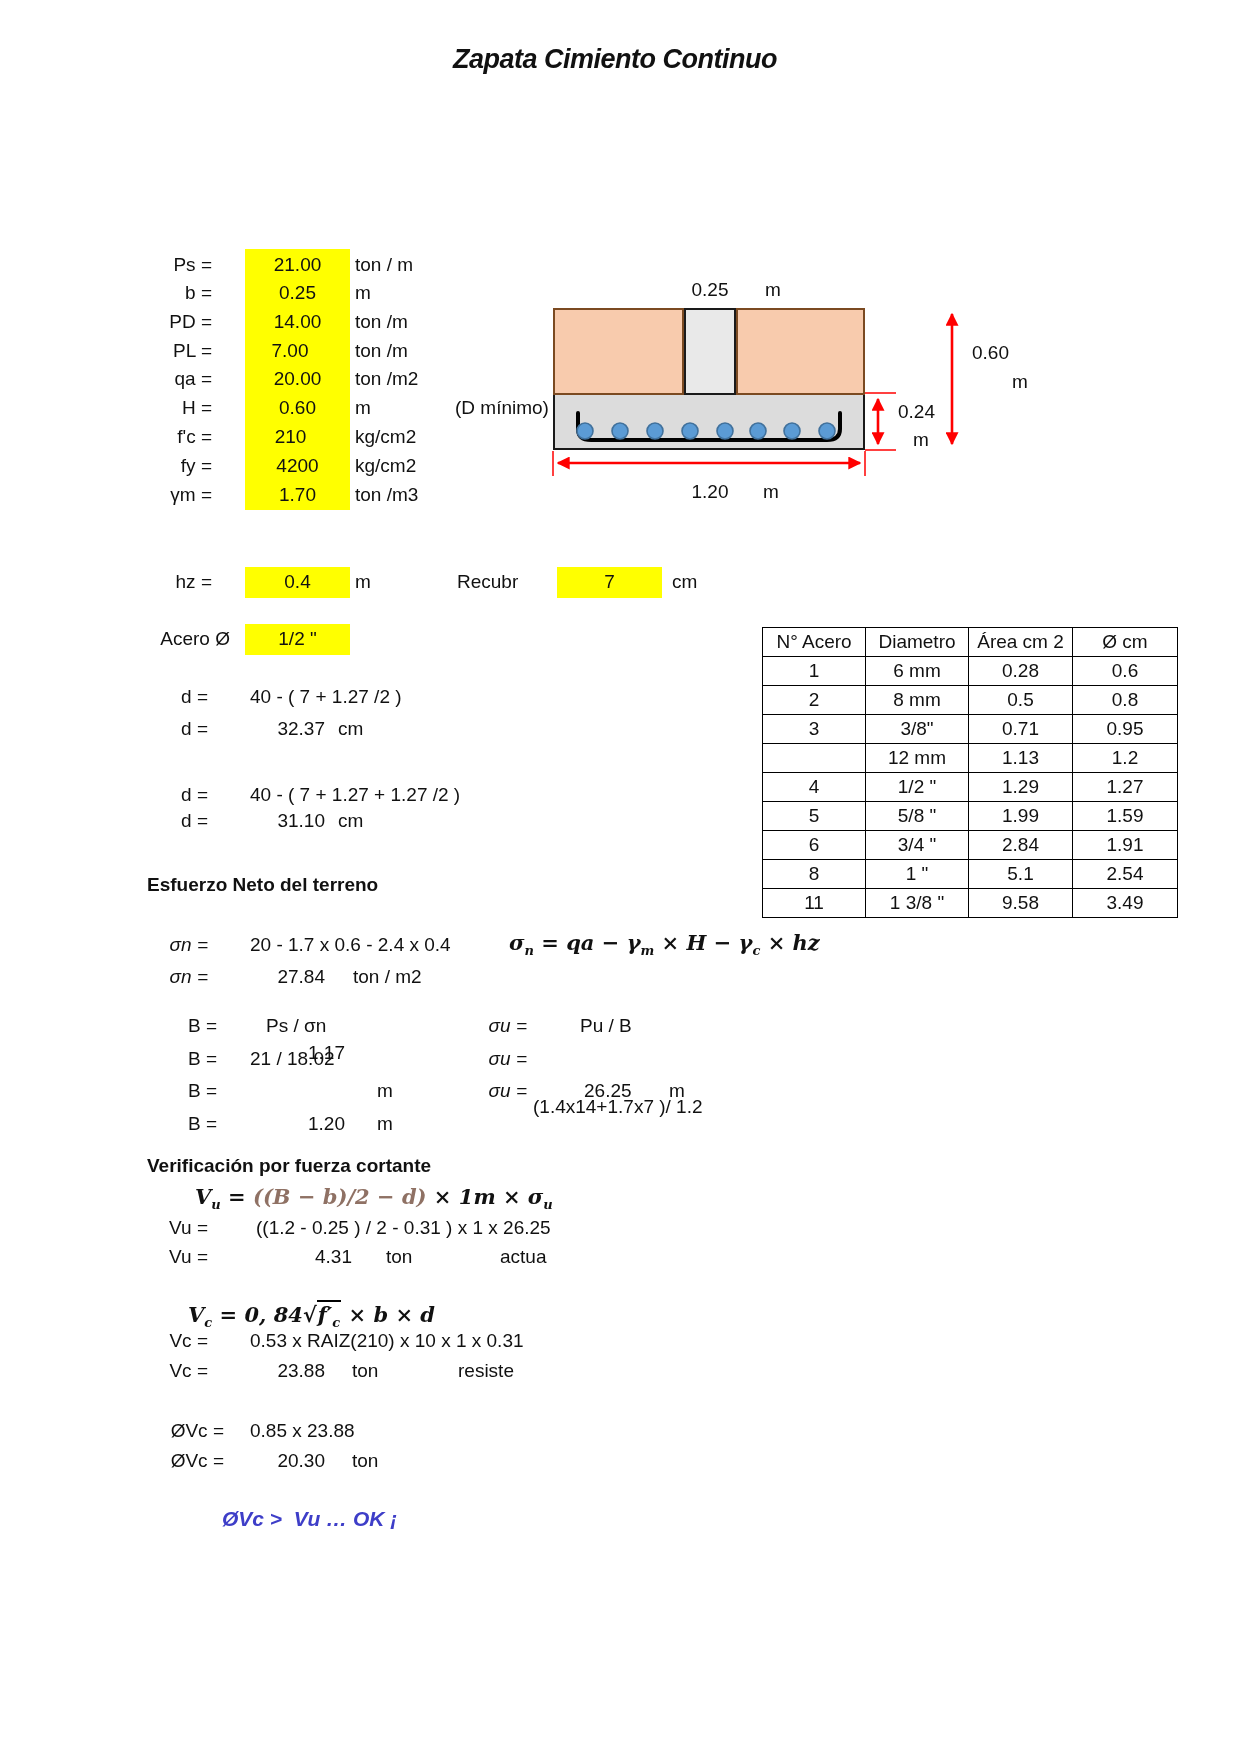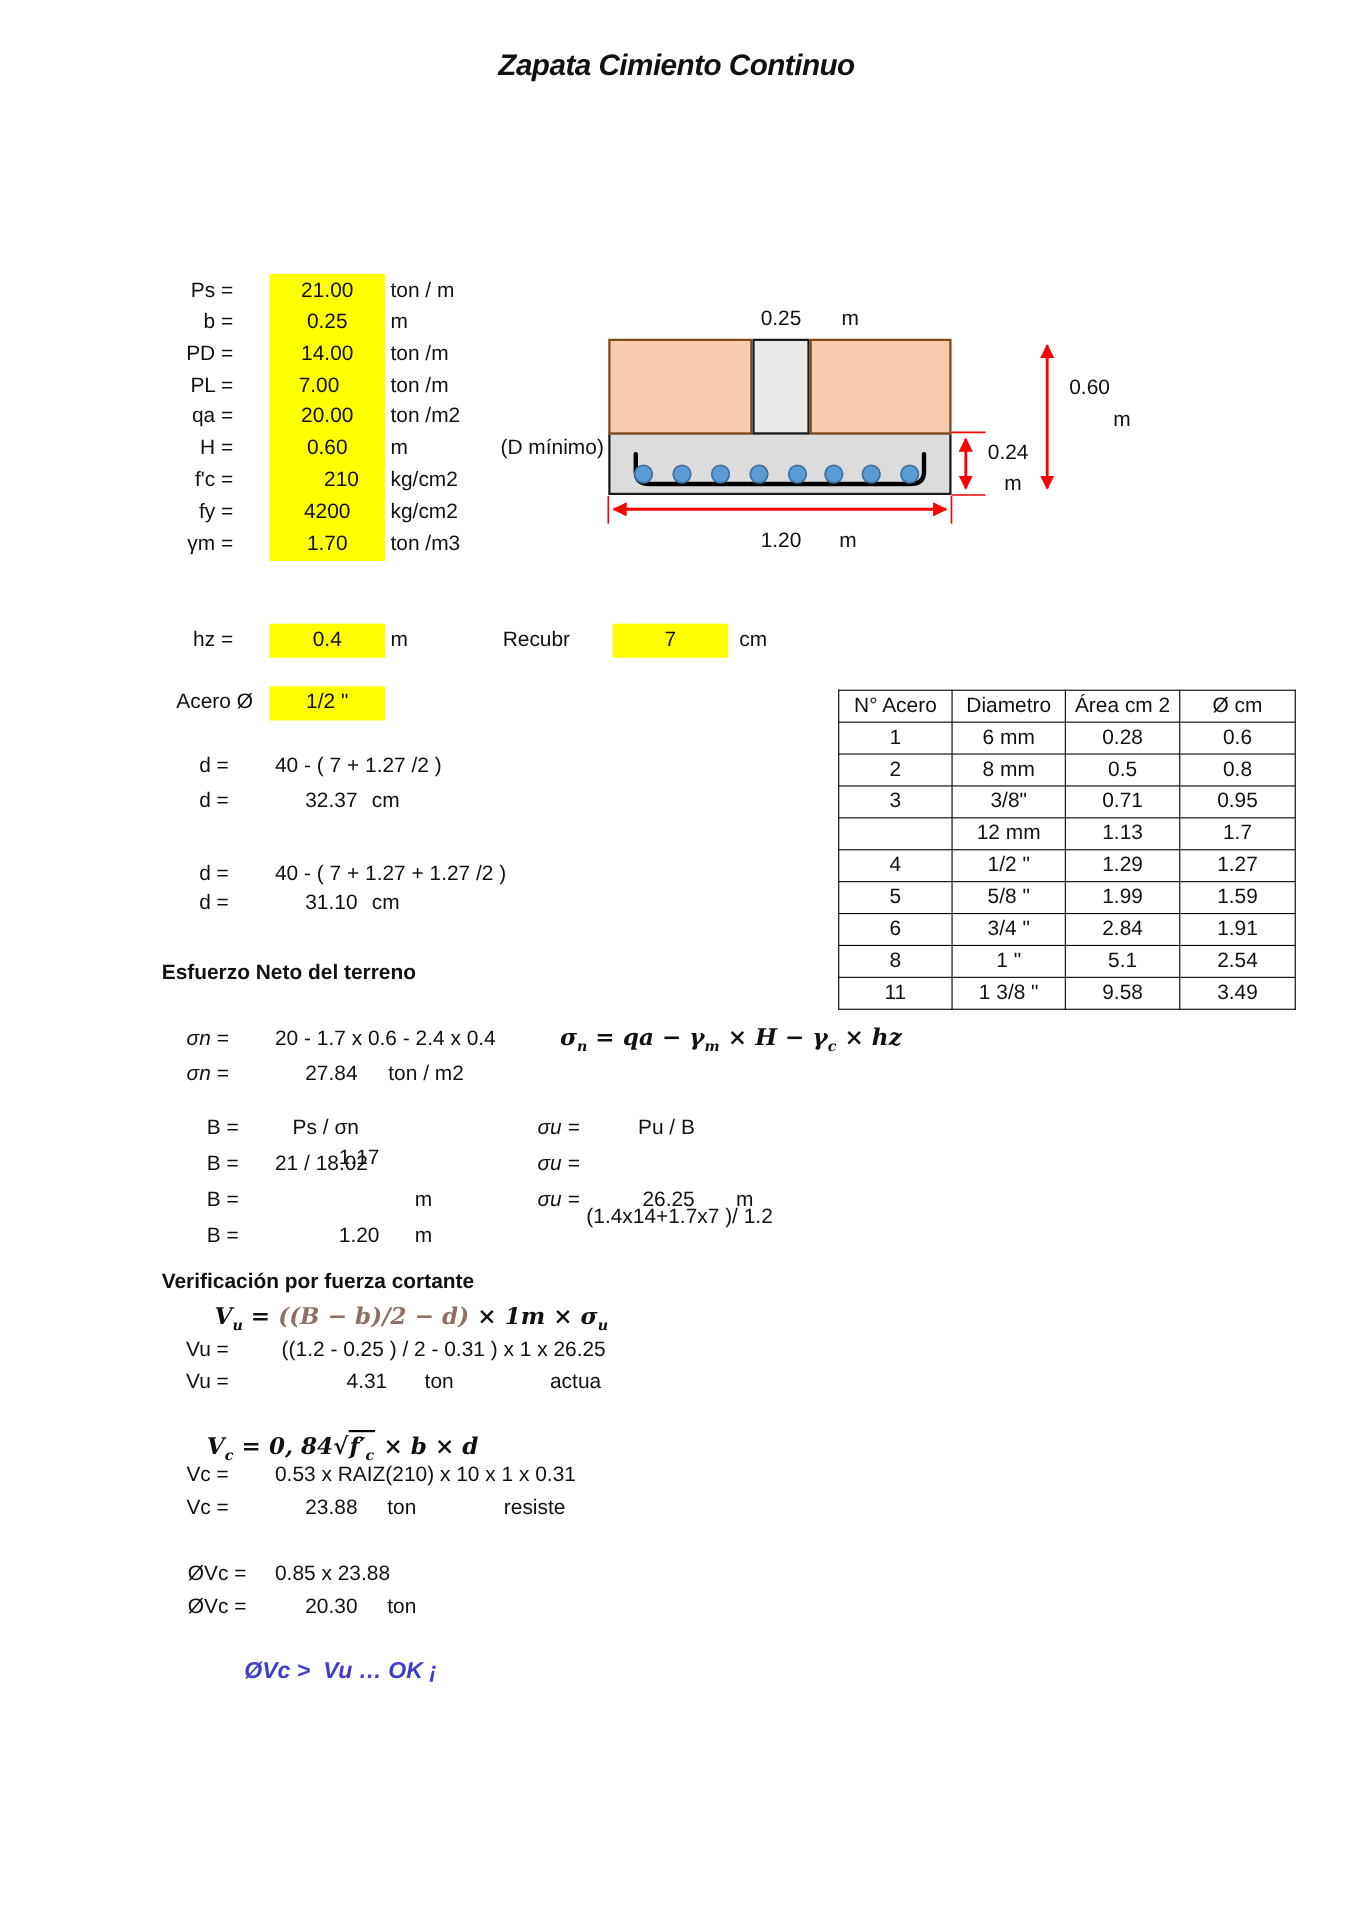--- a/index.html
+++ b/index.html
@@ -54,21 +54,21 @@
   <span class="t r" style="left:100px;top:366px;width:112px">qa =</span>
   <span class="t c" style="left:245px;top:366px;width:105px">20.00</span>
   <span class="t" style="left:355px;top:366px">ton /m2</span>
 
   <span class="t r" style="left:100px;top:395px;width:112px">H =</span>
   <span class="t c" style="left:245px;top:395px;width:105px">0.60</span>
   <span class="t" style="left:355px;top:395px">m</span>
   <span class="t" style="left:455px;top:395px">(D mínimo)</span>
 
   <span class="t r" style="left:100px;top:424px;width:112px">f'c =</span>
-  <span class="t c" style="left:252px;top:424px;width:117px">210</span>
+  <span class="t c" style="left:232px;top:424px;width:117px">210</span>
   <span class="t" style="left:355px;top:424px">kg/cm2</span>
 
   <span class="t r" style="left:100px;top:453px;width:112px">fy =</span>
   <span class="t c" style="left:245px;top:453px;width:105px">4200</span>
   <span class="t" style="left:355px;top:453px">kg/cm2</span>
 
   <span class="t r" style="left:100px;top:482px;width:112px">γm =</span>
   <span class="t c" style="left:245px;top:482px;width:105px">1.70</span>
   <span class="t" style="left:355px;top:482px">ton /m3</span>
 
@@ -160,21 +160,21 @@
     <tr>
       <td>3</td>
           <td>3/8"</td>
       <td>0.71</td>
           <td>0.95</td>
     </tr>
     <tr>
       <td></td>
           <td>12 mm</td>
       <td>1.13</td>
-          <td>1.7</td>
+          <td>1.2</td>
     </tr>
     <tr>
       <td>4</td>
           <td>1/2 "</td>
       <td>1.29</td>
           <td>1.27</td>
     </tr>
     <tr>
       <td>5</td>
           <td>5/8 "</td>

